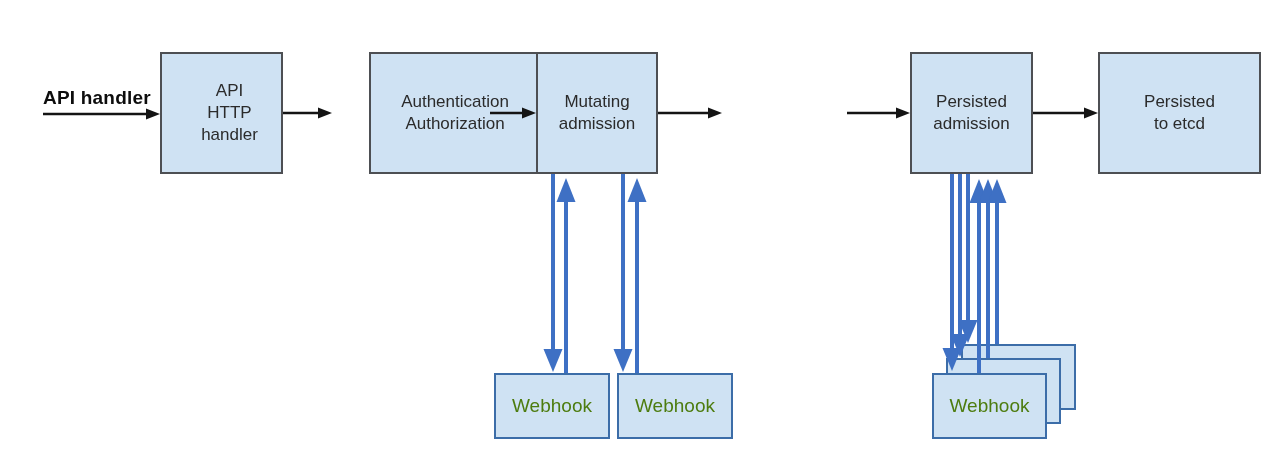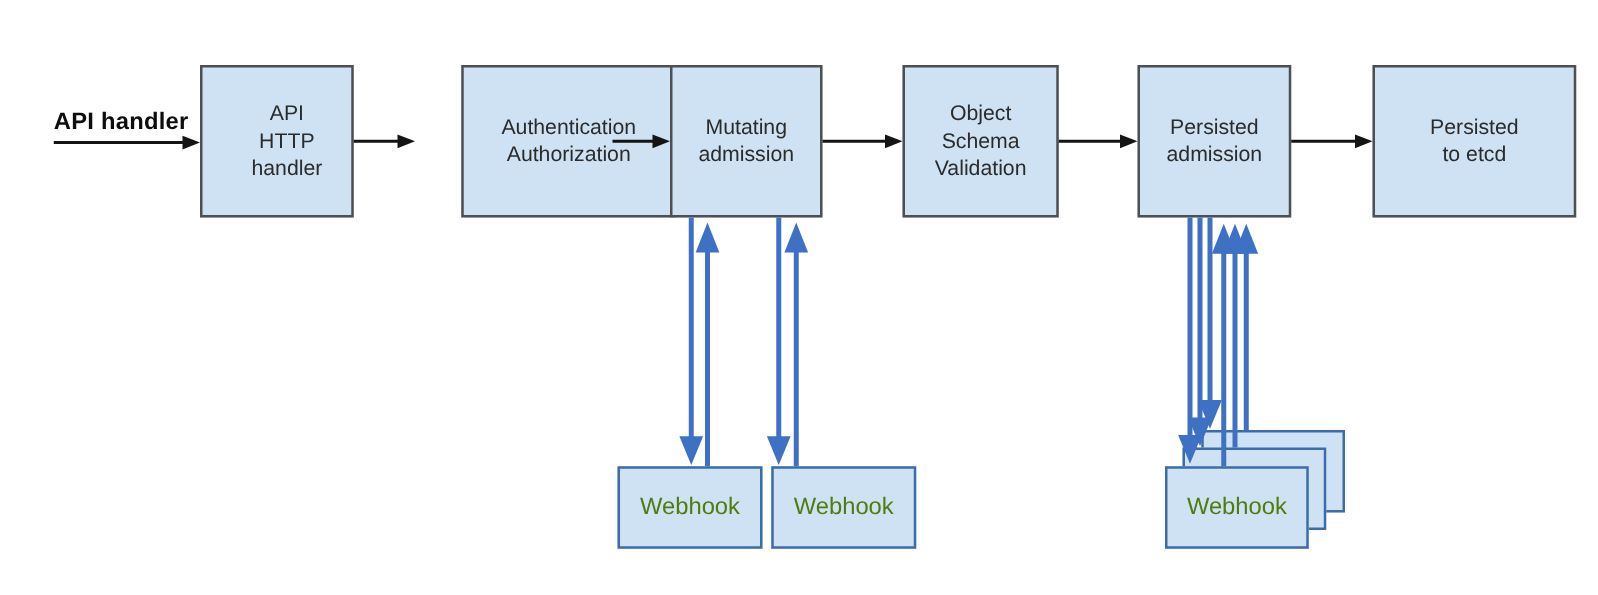--- a/index.html
+++ b/index.html
@@ -67,25 +67,20 @@
 HTTP
 handler</span>
   </div>
   <div class="node" style="left:332px; top:52px; width:172px; height:122px;margin-left:37px;">
     <span>Authentication
 Authorization</span>
   </div>
   <div class="node" style="left:536px; top:52px; width:122px; height:122px;">
     <span>Mutating
 admission</span>
-  </div>
-  <div class="node" style="left:722px; top:52px; width:125px; height:122px;">
-    <span>Object
-Schema
-Validation</span>
   </div>
   <div class="node" style="left:910px; top:52px; width:123px; height:122px;">
     <span>Persisted
 admission</span>
   </div>
   <div class="node" style="left:1098px; top:52px; width:163px; height:122px;">
     <span>Persisted
 to etcd</span>
   </div>
 

